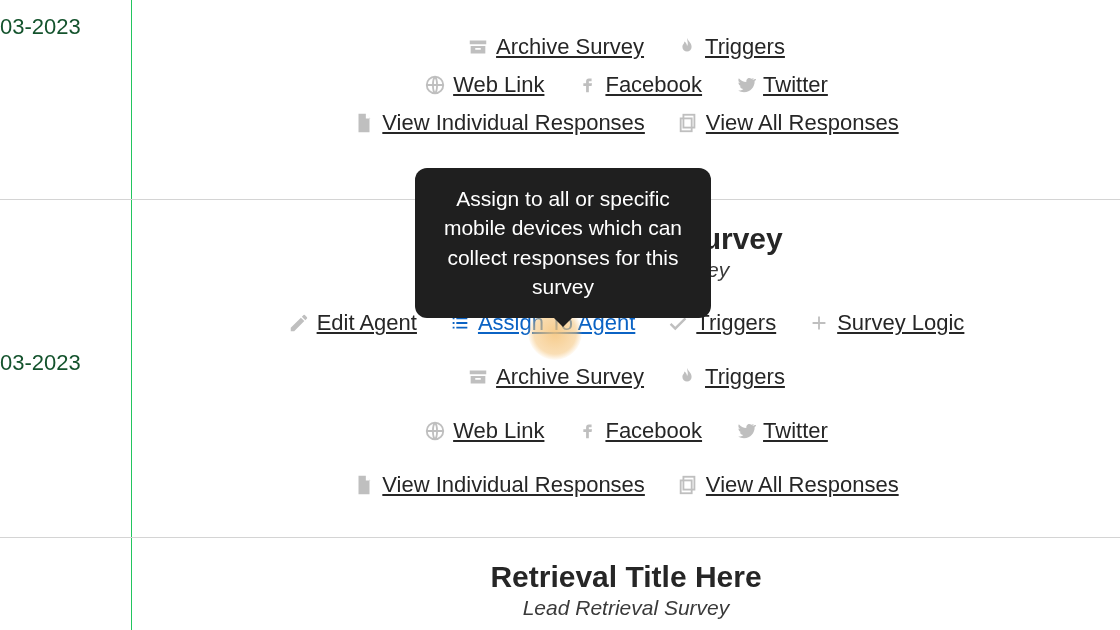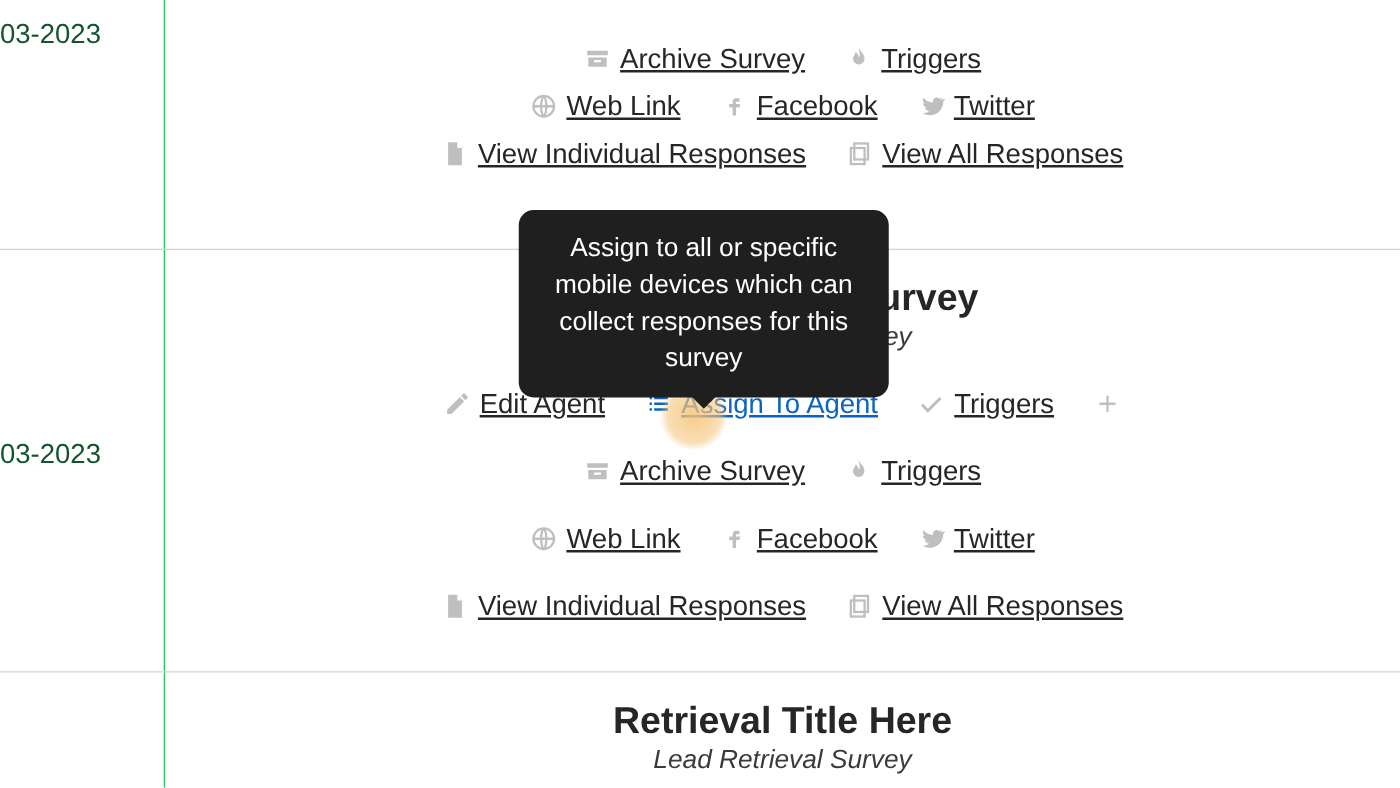--- a/index.html
+++ b/index.html
@@ -238,20 +238,21 @@
             </svg>
         </span>
         <span>Triggers</span>
       </div>
       <div class="action-item">
         <span class="icon">
           <svg viewBox="0 0 24 24">
               <path class="ic-gray" d="M11 5h2v6h6v2h-6v6h-2v-6H5v-2h6V5z"></path>
             </svg>
         </span>
+        <span>Survey Logic</span>
       </div>
     </div>
 
     <div class="action-row">
       <div class="action-item">
         <span class="icon">
           <svg viewBox="0 0 24 24">
               <path class="ic-gray" d="M3 5h18v4H3V5zm1 6h16v8H4v-8zm5 2v2h6v-2H9z"></path>
             </svg>
         </span>

